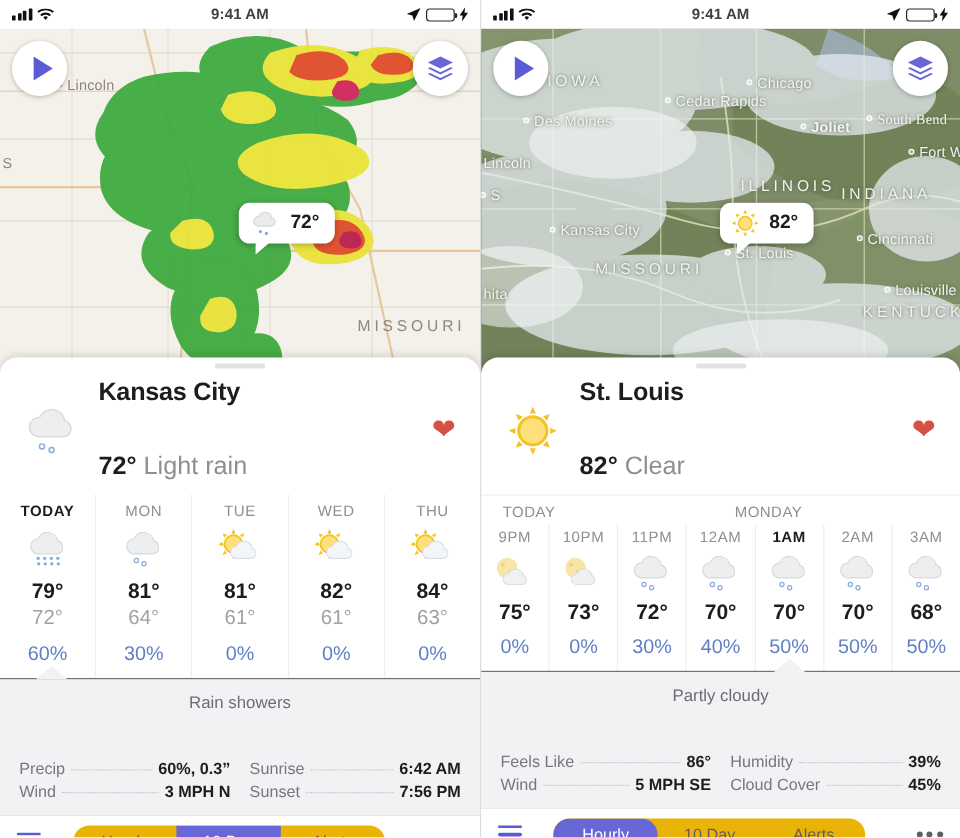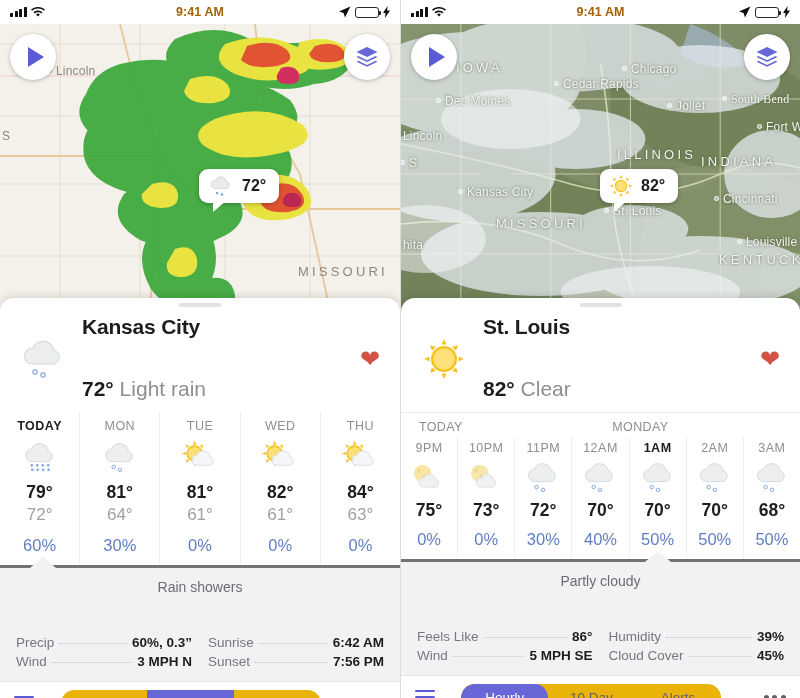--- a/index.html
+++ b/index.html
@@ -17,21 +17,21 @@
     overflow:hidden;
     background:#fff;
   }
   .panel + .panel { border-left:1px solid #dcdcdc; }
 
   
   .statusbar {
     height:24px; flex:0 0 24px;
     display:flex; align-items:center;
     padding:12px 10px;
-    font-size:12.5px; font-weight:bold; color:#a16207;
+    font-size:12.5px; font-weight:bold; color:#404040;
     position:relative; z-index:30;
   }
   .sb-left { display:flex; align-items:center; gap:4px; }
   .sb-right { display:flex; align-items:center; gap:4px; margin-left:auto; }
   .sb-time {
     position:absolute; left:0; right:0; text-align:center;
     font-size:12.5px; font-weight:bold; letter-spacing:.1px;
     pointer-events:none;
   }
   .bars { display:flex; align-items:flex-end; gap:1.5px; height:10px; }
@@ -158,21 +158,21 @@
   .hourly .col .ic{ height:40px; }
   .hourly .col .hi{ margin-top:2px; }
   .hourly .col .pop{ margin-top:9px; }
 
   
   .details{
     background:#f2f2f4;
     flex:0 0 auto;
     position:relative;
     padding:11px 16px 10px;
-    border-top:3px solid #737373;
+    border-top:1px solid #737373;
   }
   .details .pointer{
     position:absolute; top:-11px;
     width:0;height:0;border-left:13px solid transparent;
     border-right:13px solid transparent;border-bottom:11px solid #f2f2f4;
   }
   .det-title{ text-align:center; font-size:14px; color:#6c6c72; margin-bottom:8px;}
   .det-grid{ display:flex; gap:16px; }
   .det-col{ flex:1 1 0; min-width:0;margin-top:30px; }
   .det-row{ display:flex; align-items:baseline; font-size:13.5px; padding:2px 0; }
@@ -529,21 +529,21 @@
     </svg>
 
     <div class="map-labels">
         <span class="lbl-state" style="left: 55px; top: 36px;">IOWA</span>
         <span class="lbl-city" style="left: 162px; top: 53px;">Cedar Rapids</span>
         <i class="dot" style="left: 153px; top: 57px;"></i>
         <span class="lbl-city" style="left: 230px; top: 38px;">Chicago</span>
         <i class="dot" style="left: 221px; top: 42px;"></i>
         <span class="lbl-city" style="left: 44px; top: 70px;">Des Moines</span>
         <i class="dot" style="left: 35px; top: 74px;"></i>
-        <span class="lbl-city" style="left: 275px; top: 75px;">Joliet</span>
+        <span class="lbl-city" style="left: 275px; top: 75px; font-weight: bold;">Joliet</span>
         <i class="dot" style="left: 266px; top: 79px;"></i>
         <span class="lbl-city" style="left: 330px; top: 68px; font-family: Liberation Serif, serif;">South Bend</span>
         <i class="dot" style="left: 321px; top: 72px;"></i>
         <span class="lbl-city" style="left: 365px; top: 96px;">Fort W</span>
         <i class="dot" style="left: 356px; top: 100px;"></i>
         <span class="lbl-city" style="left: 2px; top: 105px;">Lincoln</span>
         <span class="lbl-state" style="left: 216px; top: 123px;">ILLINOIS</span>
         <span class="lbl-state" style="left: 300px; top: 130px;">INDIANA</span>
         <span class="lbl-city" style="left: 322px; top: 168px;">Cincinnati</span>
         <i class="dot" style="left: 313px; top: 172px;"></i>

